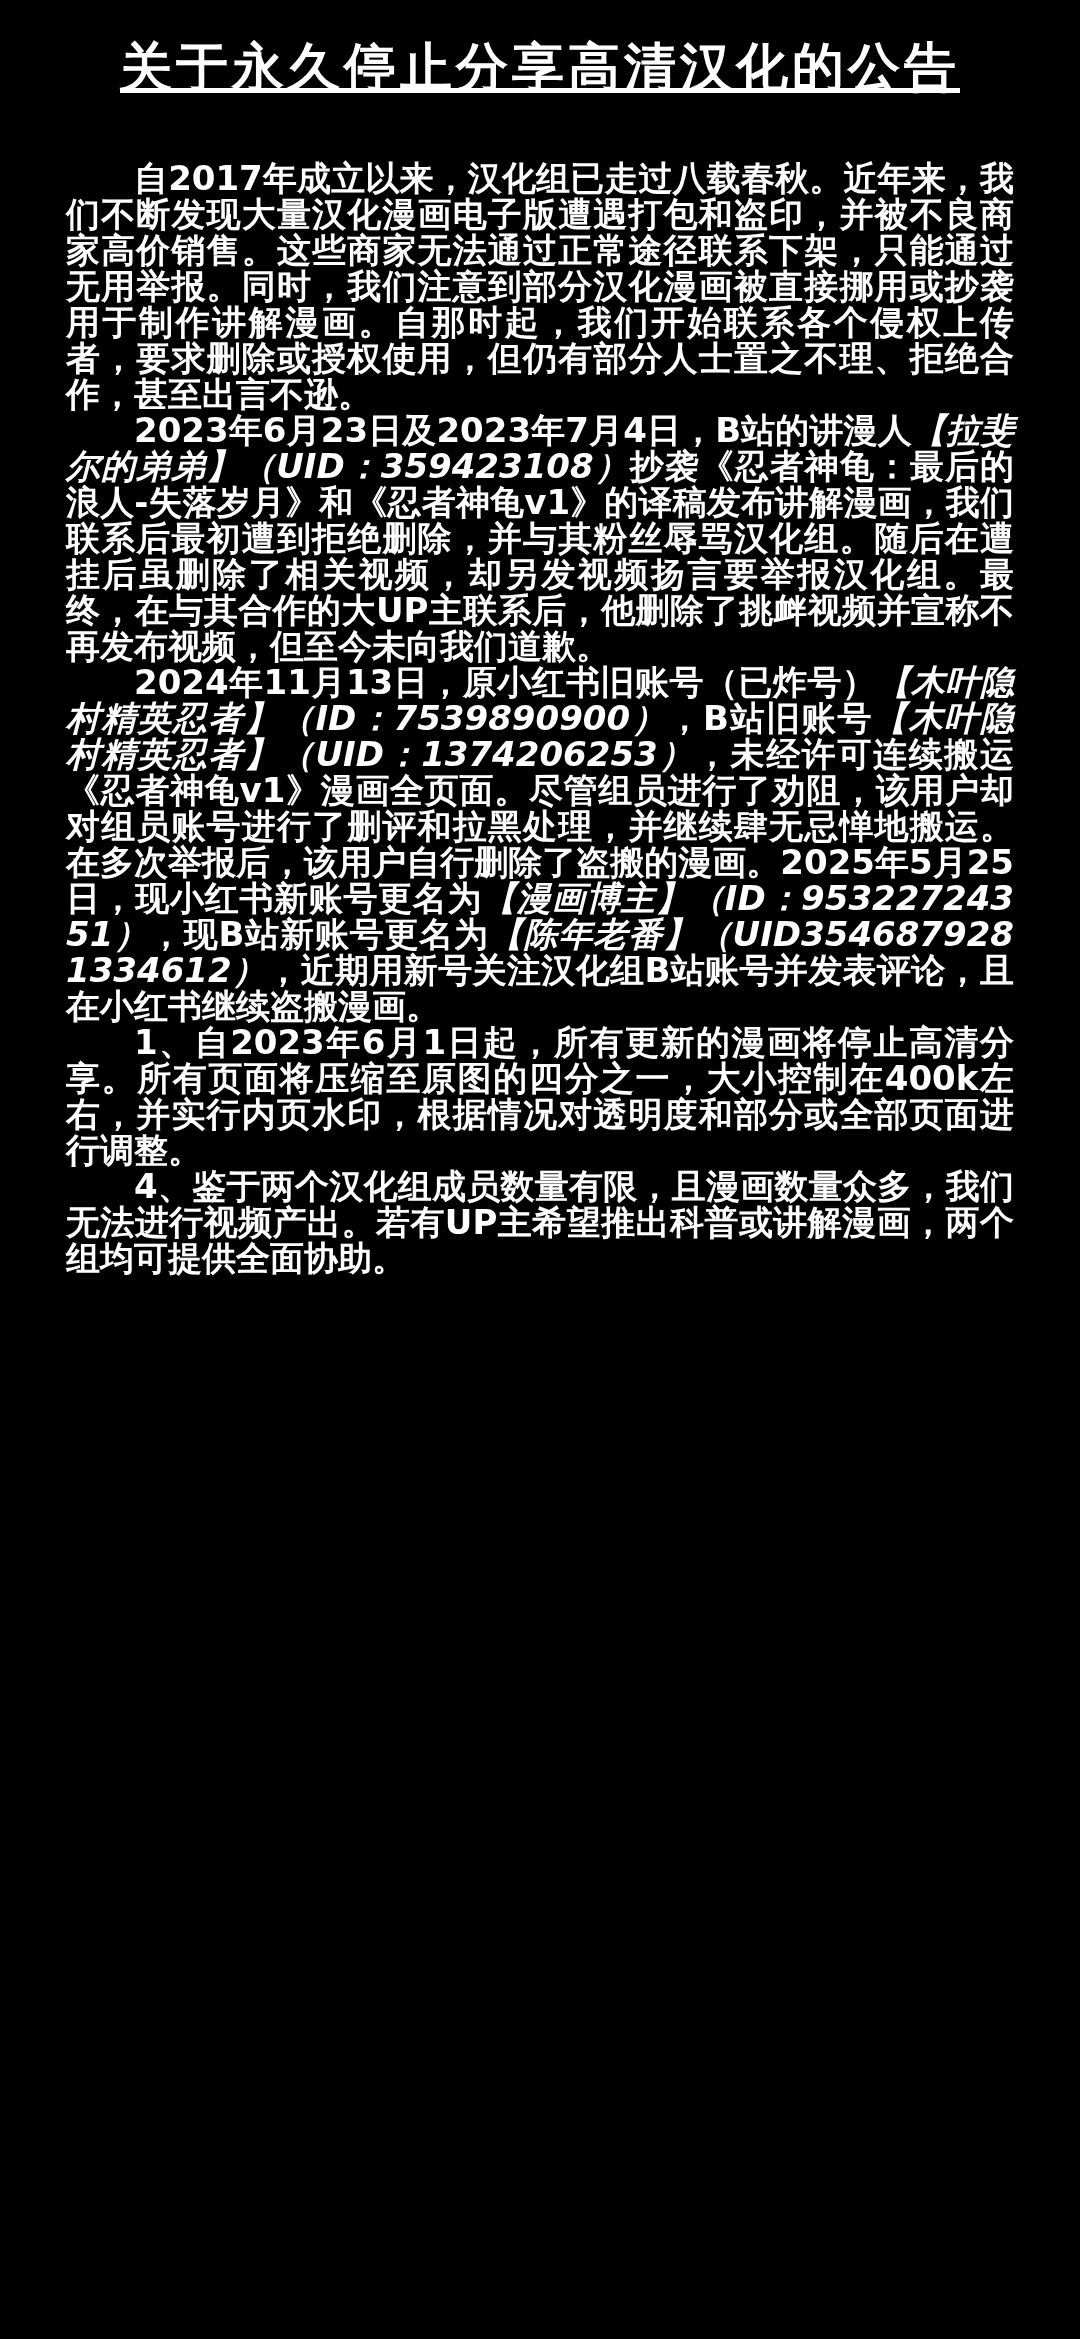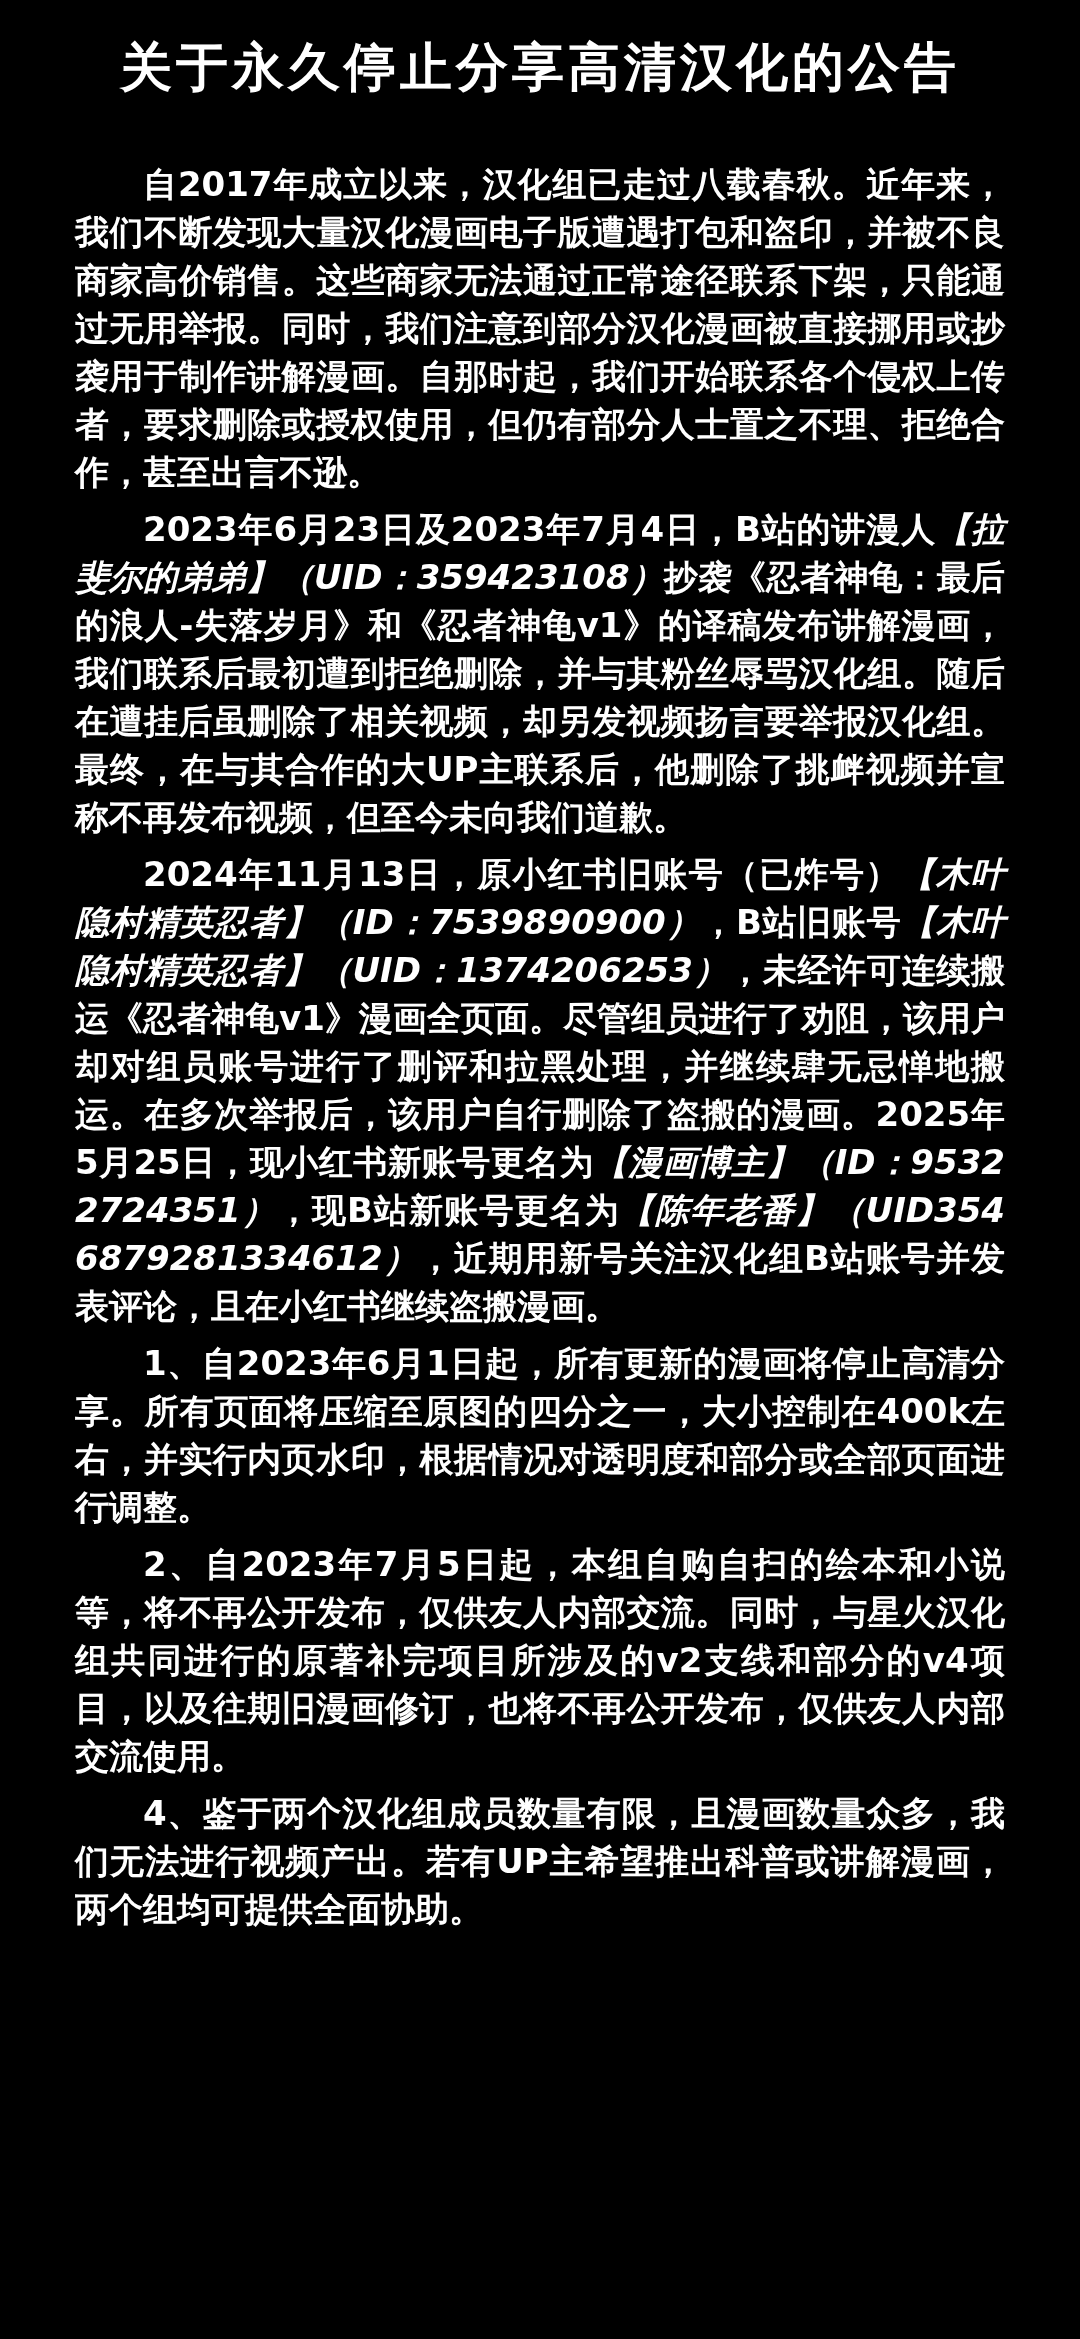--- a/index.html
+++ b/index.html
@@ -20,44 +20,44 @@
     padding: 38px 66px 40px 66px;
     overflow: hidden;
   }
   .title {
     font-size: 52px;
     line-height: 1.15;
     text-align: center;
     letter-spacing: 4px;
     margin: 0 0 62px 0;
     font-weight: bold;
+    text-decoration: underline;
   }
   .body-text {
     width: 100%;
   }
   .para {
-    margin: 9px;
+    margin: 0;
     font-size: 34px;
-    line-height: 48px;
+    line-height: 36px;
     text-align: justify;
     text-indent: 2em;
     letter-spacing: 0px;
     word-break: break-all;
   }
   .seg { font-style: normal; }
   .seg.em { font-style: italic; }
 </style>
 </head>
 <body>
 
 <div class="page">
   <h1 class="title">关于永久停止分享高清汉化的公告</h1>
 
   <div class="body-text">
       <p class="para"><span class="seg">自2017年成立以来，汉化组已走过八载春秋。近年来，我们不断发现大量汉化漫画电子版遭遇打包和盗印，并被不良商家高价销售。这些商家无法通过正常途径联系下架，只能通过无用举报。同时，我们注意到部分汉化漫画被直接挪用或抄袭用于制作讲解漫画。自那时起，我们开始联系各个侵权上传者，要求删除或授权使用，但仍有部分人士置之不理、拒绝合作，甚至出言不逊。</span></p>
       <p class="para"><span class="seg">2023年6月23日及2023年7月4日，B站的讲漫人</span><span class="seg em">【拉斐尔的弟弟】（UID：359423108）</span><span class="seg">抄袭《忍者神龟：最后的浪人-失落岁月》和《忍者神龟v1》的译稿发布讲解漫画，我们联系后最初遭到拒绝删除，并与其粉丝辱骂汉化组。随后在遭挂后虽删除了相关视频，却另发视频扬言要举报汉化组。最终，在与其合作的大UP主联系后，他删除了挑衅视频并宣称不再发布视频，但至今未向我们道歉。</span></p>
       <p class="para"><span class="seg">2024年11月13日，原小红书旧账号（已炸号）</span><span class="seg em">【木叶隐村精英忍者】（ID：7539890900）</span><span class="seg">，B站旧账号</span><span class="seg em">【木叶隐村精英忍者】（UID：1374206253）</span><span class="seg">，未经许可连续搬运《忍者神龟v1》漫画全页面。尽管组员进行了劝阻，该用户却对组员账号进行了删评和拉黑处理，并继续肆无忌惮地搬运。在多次举报后，该用户自行删除了盗搬的漫画。2025年5月25日，现小红书新账号更名为</span><span class="seg em">【漫画博主】（ID：95322724351）</span><span class="seg">，现B站新账号更名为</span><span class="seg em">【陈年老番】（UID3546879281334612）</span><span class="seg">，近期用新号关注汉化组B站账号并发表评论，且在小红书继续盗搬漫画。</span></p>
       <p class="para"><span class="seg">1、自2023年6月1日起，所有更新的漫画将停止高清分享。所有页面将压缩至原图的四分之一，大小控制在400k左右，并实行内页水印，根据情况对透明度和部分或全部页面进行调整。</span></p>
-      <p class="para"><span class="seg">2、自2023年7月5日起，本组自购自扫的绘本和小说等，将不再公开发布，仅供友人内部交流。同时，与星火汉化组共同进行的原著补完项目所涉及的v2支线和部分的v4项目，以及往期旧漫画修订，也将不再公开发布，仅供友人内部交流使用。</span></p>
       <p class="para"><span class="seg">4、鉴于两个汉化组成员数量有限，且漫画数量众多，我们无法进行视频产出。若有UP主希望推出科普或讲解漫画，两个组均可提供全面协助。</span></p>
     </div>
 
 </div>
 
 </body></html>

